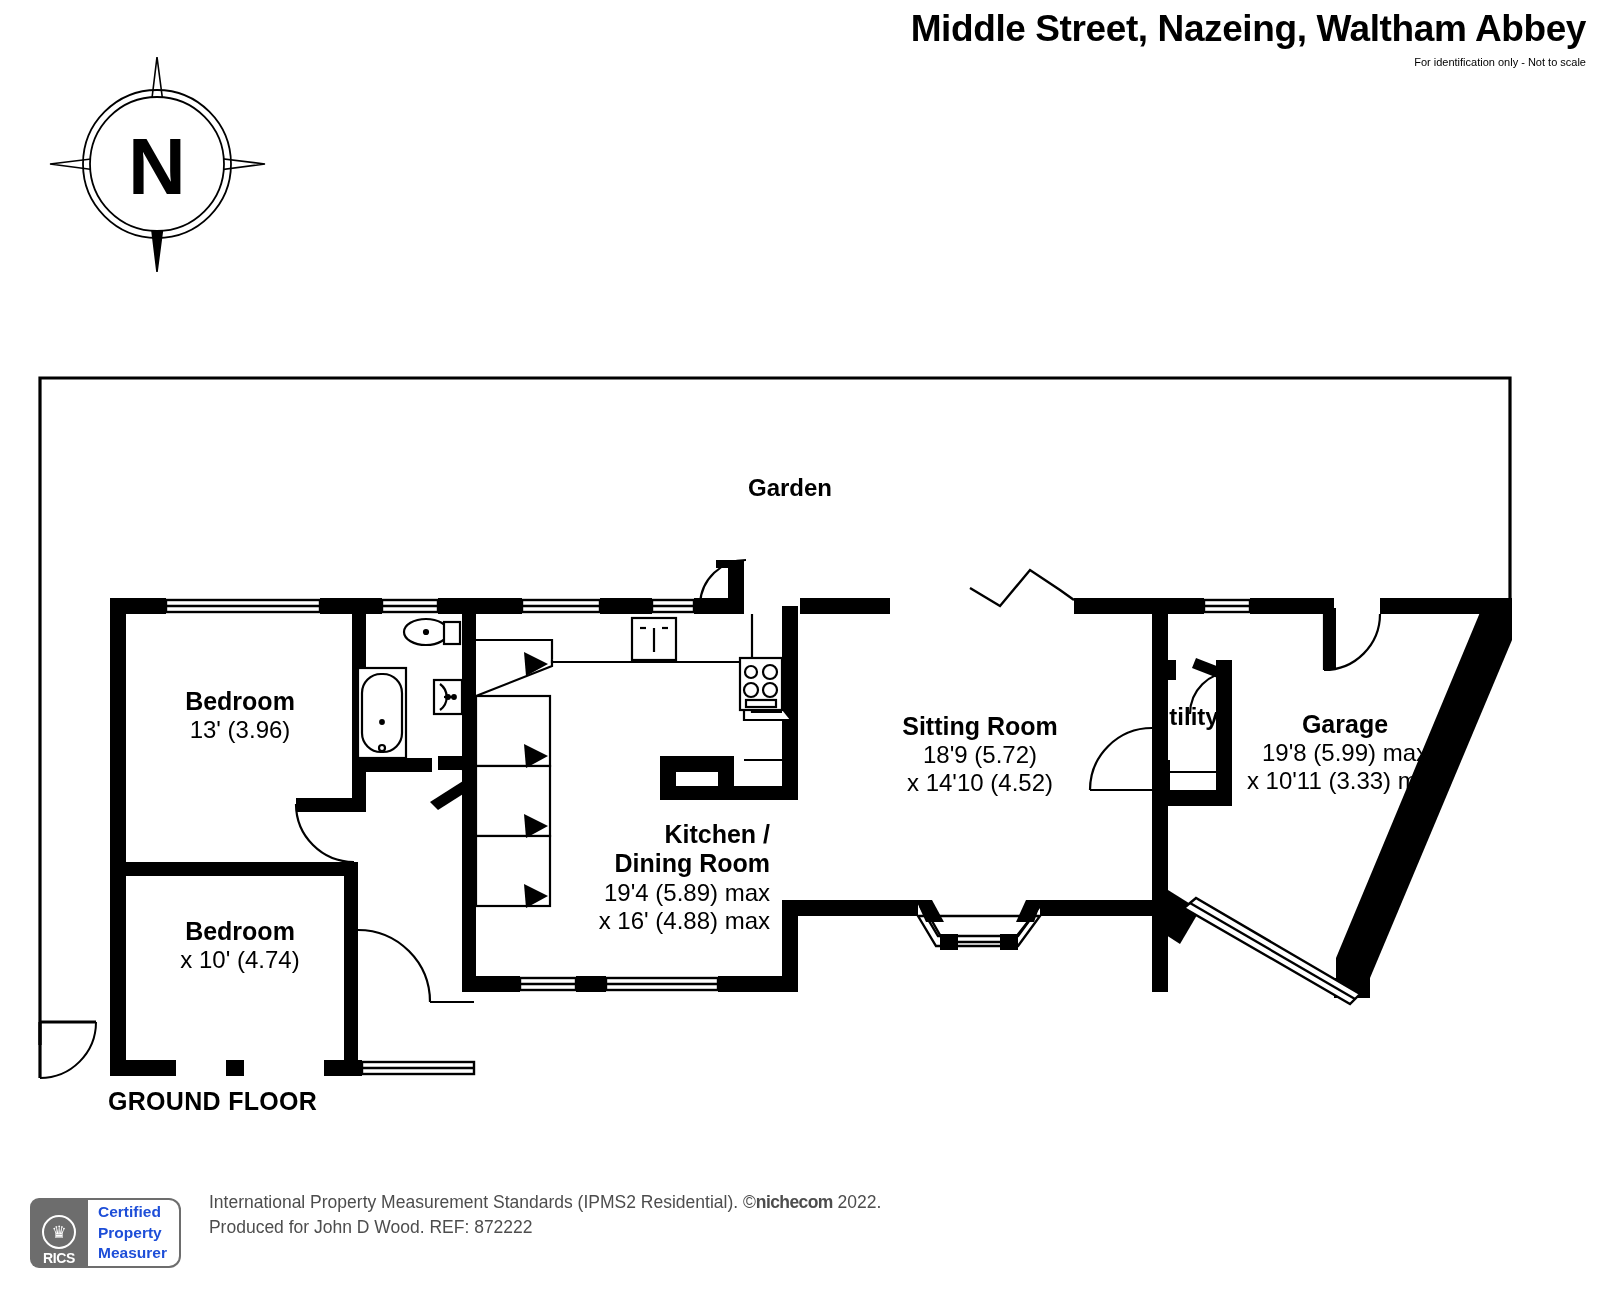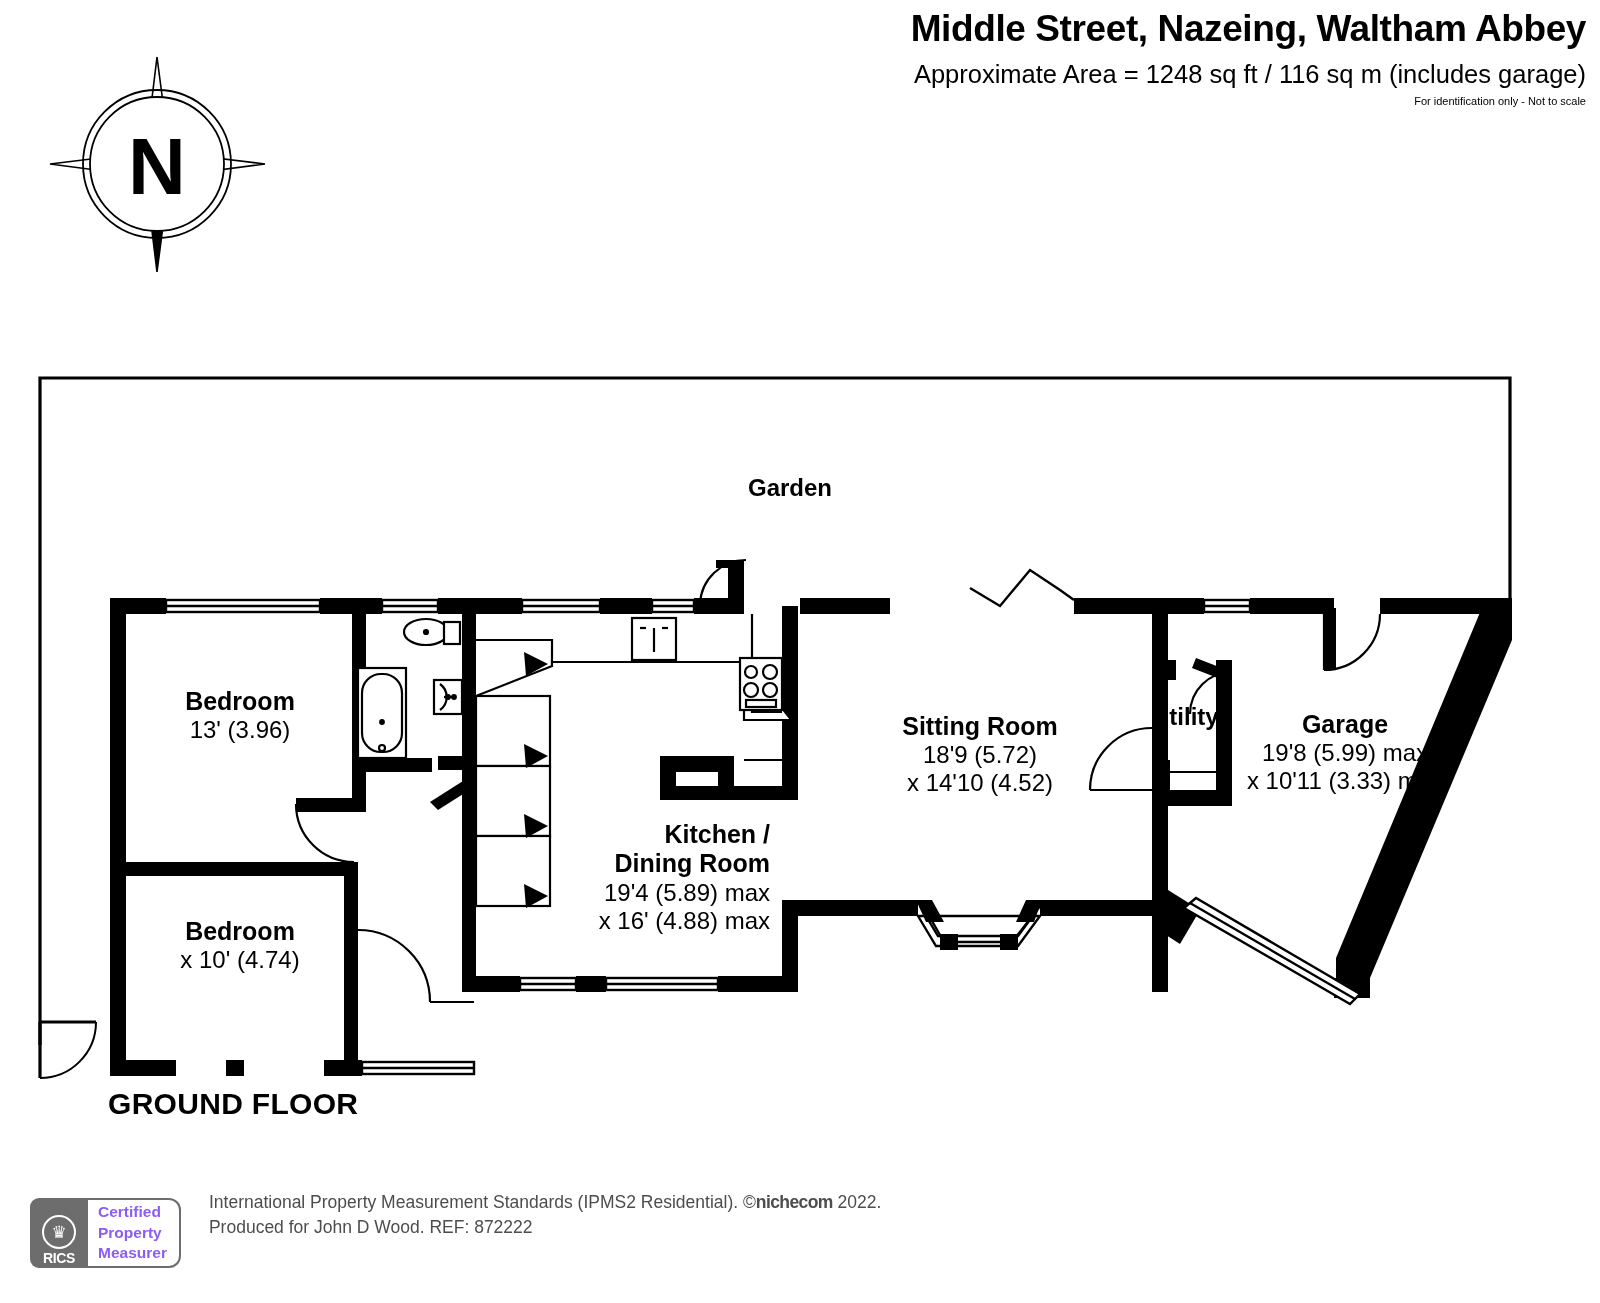--- a/index.html
+++ b/index.html
@@ -83,21 +83,21 @@
     display: block;
   }
   .plain-label {
     position: absolute;
     font-size: 24px;
     font-weight: bold;
     white-space: nowrap;
   }
   #label-garden   { left: 748px; top: 474px; }
   #label-utility  { left: 1152px; top: 703px; font-size: 24px; }
-  #label-floor    { left: 108px; top: 1087px; font-size: 30px; letter-spacing: 0.3px; }
+  #label-floor    { left: 108px; top: 1087px; font-size: 25px; letter-spacing: 0.3px; }
 
   #label-bedroom1 { left: 90px;  top: 687px; width: 300px; }
   #label-bedroom2 { left: 90px;  top: 917px; width: 300px; }
   #label-kitchen  { left: 520px; top: 820px; width: 250px; text-align: right; }
   #label-sitting  { left: 835px; top: 712px; width: 290px; }
   #label-garage   { left: 1200px; top: 710px; width: 290px; }
 
   
   #footer {
     position: absolute;
@@ -143,21 +143,21 @@
     font-size: 14px;
     font-weight: bold;
     letter-spacing: -0.3px;
     line-height: 1;
   }
   #rics-text {
     border: 2px solid #6d6d6d;
     border-left: none;
     border-radius: 0 12px 12px 0;
     padding: 3px 12px 3px 10px;
-    color: #8b5cf6;
+    color: #1d4ed8;
     font-size: 15.5px;
     font-weight: bold;
     line-height: 1.32;
     display: flex;
     flex-direction: column;
     justify-content: center;
     box-sizing: border-box;
   }
   #footer-note {
     margin-left: 28px;
@@ -167,21 +167,20 @@
     line-height: 1.42;
   }
   #footer-note .line { display: block; white-space: nowrap; }
   .watermark { font-weight: bold; letter-spacing: -0.6px; }
 </style>
 </head>
 <body>
 
 <div id="header">
   <div id="plan-title">Middle Street, Nazeing, Waltham Abbey</div>
-  <div id="plan-area">Approximate Area = 1248 sq ft / 116 sq m (includes garage)</div>
   <div id="plan-disclaimer">For identification only - Not to scale</div>
 </div>
 
 <div id="compass">
   <svg viewBox="0 0 225 225" width="225" height="225">
 
     <polygon points="112,5 126,112 112,160 99,112" fill="#ffffff" stroke="#000000" stroke-width="1.6"></polygon>
     <polygon points="5,112 112,99 160,112 112,126" fill="#ffffff" stroke="#000000" stroke-width="1.6"></polygon>
     <polygon points="220,112 113,99 65,112 113,126" fill="#ffffff" stroke="#000000" stroke-width="1.6"></polygon>
 

